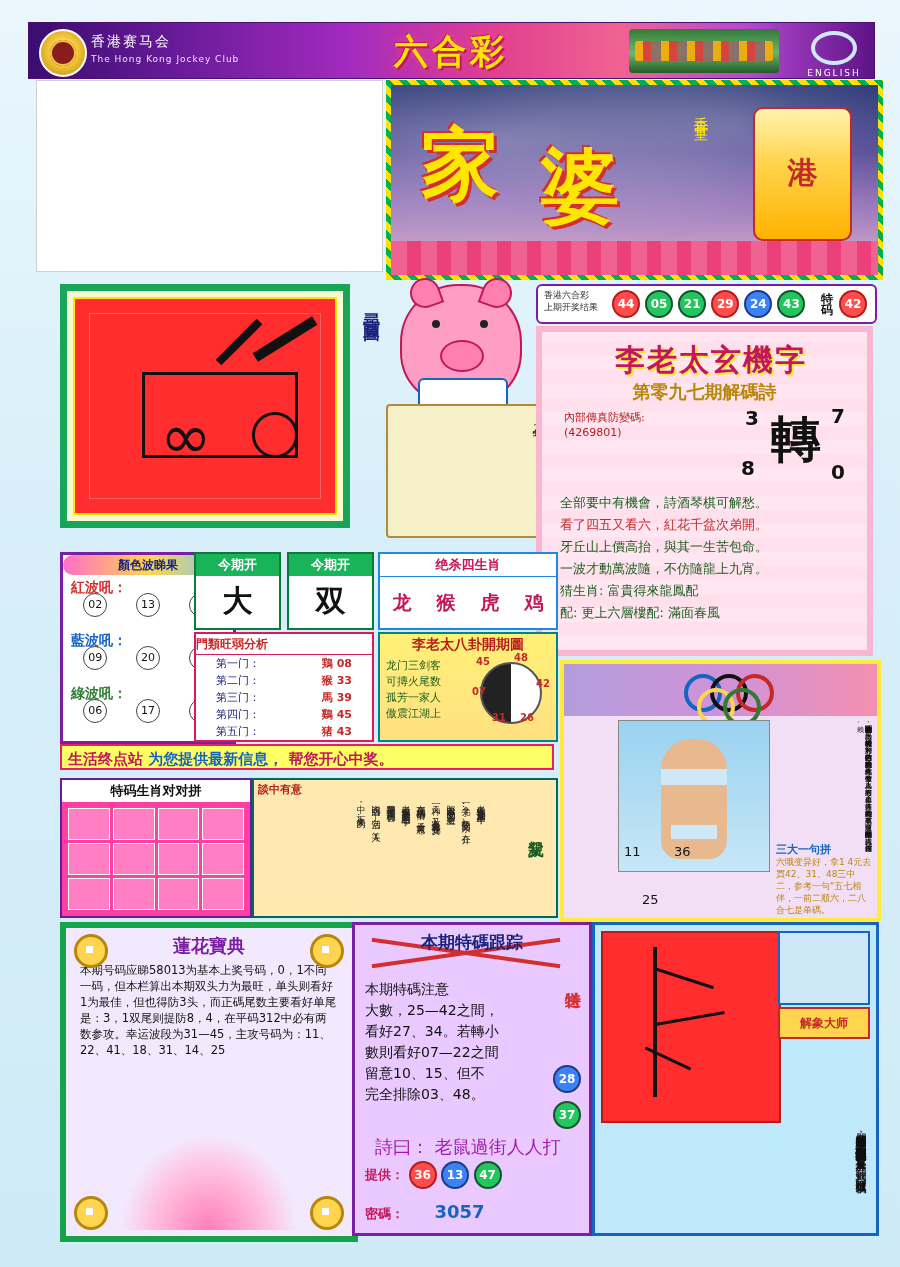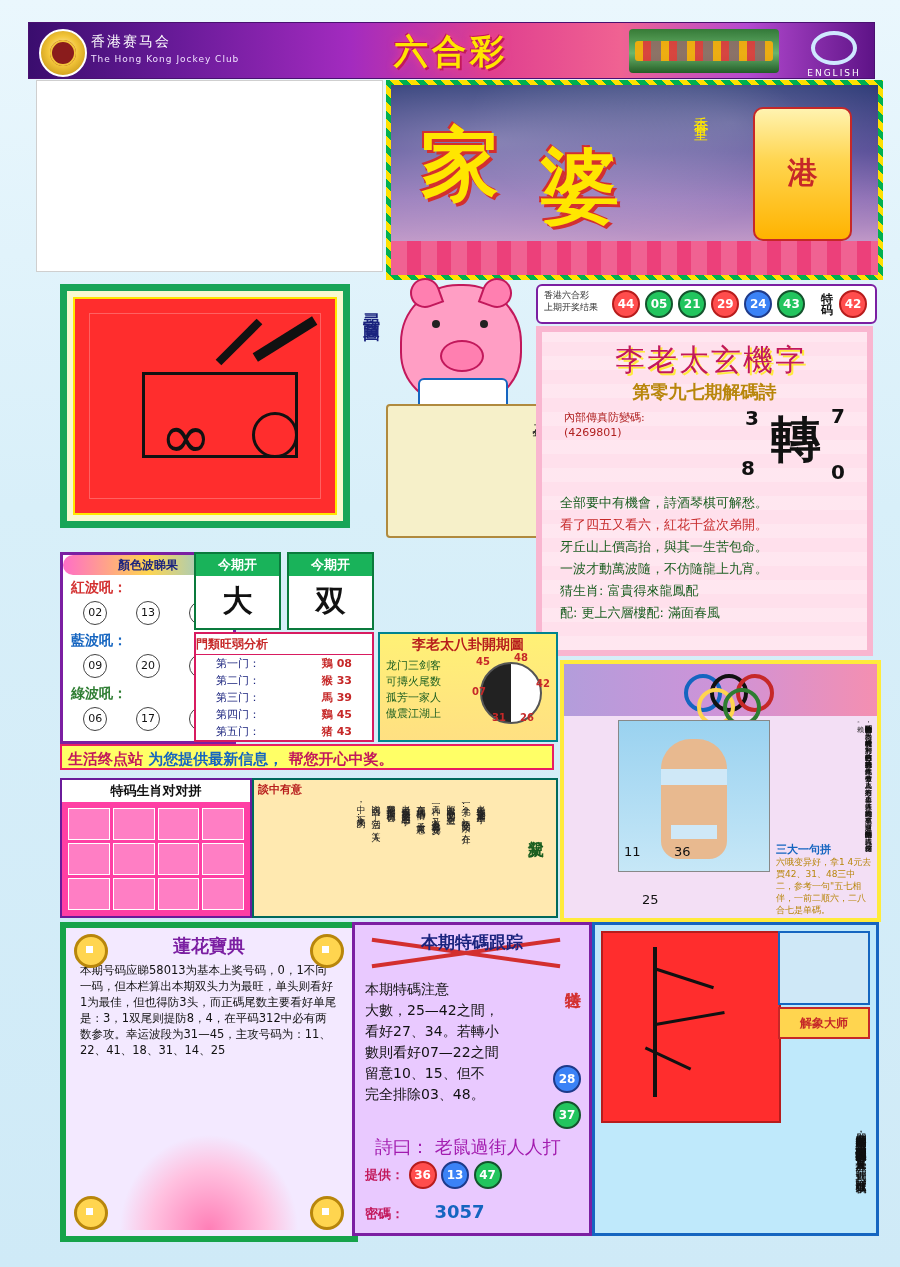--- a/index.html
+++ b/index.html
@@ -88,40 +88,40 @@
   .ball.green{background:#22c55e;color:#fff;border-color:#14532d;}
   .resbar .balls{position:absolute;left:74px;top:4px;}
   .resbar .tema{position:absolute;right:42px;top:8px;font-size:12px;font-weight:bold;color:#111;line-height:11px;}
   .resbar .special{position:absolute;right:8px;top:4px;}
 
   
   .lilaotai{position:absolute;left:536px;top:326px;width:337px;height:330px;
     border:6px solid #f9b6d0;background:#ffe0ec;box-sizing:border-box;}
   .lilaotai .lace{position:absolute;inset:0;background:
       repeating-linear-gradient(0deg,rgba(255,255,255,.6) 0 14px,transparent 14px 28px);opacity:.35;pointer-events:none;}
-  .llt-title{position:absolute;left:0;right:0;top:8px;text-align:center;font-size:30px;font-weight:normal;color:#c2185b;
+  .llt-title{position:absolute;left:0;right:0;top:8px;text-align:center;font-size:30px;font-weight:bold;color:#c2185b;
     text-shadow:2px 2px 0 #ffeb3b;letter-spacing:2px;padding-left:13px;}
   .llt-sub{position:absolute;left:0;right:0;top:48px;text-align:center;font-size:18px;font-weight:bold;color:#b8860b;}
   .llt-note{position:absolute;left:22px;top:78px;font-size:11px;color:#b02020;line-height:15px;}
   .llt-big{position:absolute;right:46px;top:74px;font-size:50px;font-weight:bold;color:#111;}
   .llt-n3{position:absolute;right:108px;top:74px;font-size:20px;font-weight:bold;color:#111;}
   .llt-n7{position:absolute;right:22px;top:72px;font-size:20px;font-weight:bold;color:#111;}
   .llt-n8{position:absolute;right:112px;top:124px;font-size:20px;font-weight:bold;color:#111;}
   .llt-n0{position:absolute;right:22px;top:128px;font-size:20px;font-weight:bold;color:#111;}
   .llt-poem{position:absolute;left:18px;right:14px;top:160px;font-size:13px;color:#1b5e20;line-height:22px;}
   .llt-poem .red{color:#c62828;}
 
   
   .colorwave{position:absolute;left:60px;top:552px;width:170px;height:186px;border:3px solid #7b1fa2;background:#fff;}
   .cw-title{height:20px;background:linear-gradient(90deg,#ff6ec7,#ffd54f,#6ec6ff);text-align:center;font-size:12px;
     font-weight:bold;color:#1a237e;line-height:20px;border-radius:10px;}
   .cw-row{height:53px;position:relative;}
   .cw-row .lab{position:absolute;left:8px;top:4px;font-size:14px;font-weight:bold;}
   .cw-row.red .lab{color:#d32f2f;} .cw-row.blue .lab{color:#1565c0;} .cw-row.green .lab{color:#2e7d32;}
-  .cw-row .nums{position:absolute;left:6px;top:26px;width:158px;display:flex;justify-content:space-around;}
+  .cw-row .nums{position:absolute;left:6px;top:18px;width:158px;display:flex;justify-content:space-around;}
   .nball{width:22px;height:22px;border-radius:50%;border:1.5px solid #444;background:#fff;font-size:11px;
     line-height:22px;text-align:center;color:#111;}
 
   
   .kbox{position:absolute;top:552px;width:83px;height:74px;border:2px solid #0a7a3c;background:#fff;}
   .kbox .hd{height:22px;background:#19b35a;color:#fff;font-size:13px;text-align:center;line-height:22px;font-weight:bold;}
   .kbox .bd{height:50px;text-align:center;font-size:30px;font-weight:bold;color:#111;line-height:50px;}
   .kbox.k1{left:194px;} .kbox.k2{left:287px;}
 
   
@@ -352,20 +352,29 @@
 
   <div class="kbox k1">
     <div class="hd">今期开</div>
     <div class="bd">大</div>
   </div>
   <div class="kbox k2">
     <div class="hd">今期开</div>
     <div class="bd">双</div>
   </div>
 
+  <div class="jssx">
+    <div class="hd">绝杀四生肖</div>
+    <div class="bd">
+      <span>龙</span>
+      <span>猴</span>
+      <span>虎</span>
+      <span>鸡</span>
+    </div>
+  </div>
 
   <div class="menlei">
     <div class="hd">門類旺弱分析</div>
     <table>
       <tbody>
           <tr>
         <td>第一门：</td>
         <td class="n">鶏 08</td>
       </tr>
       <tr>

